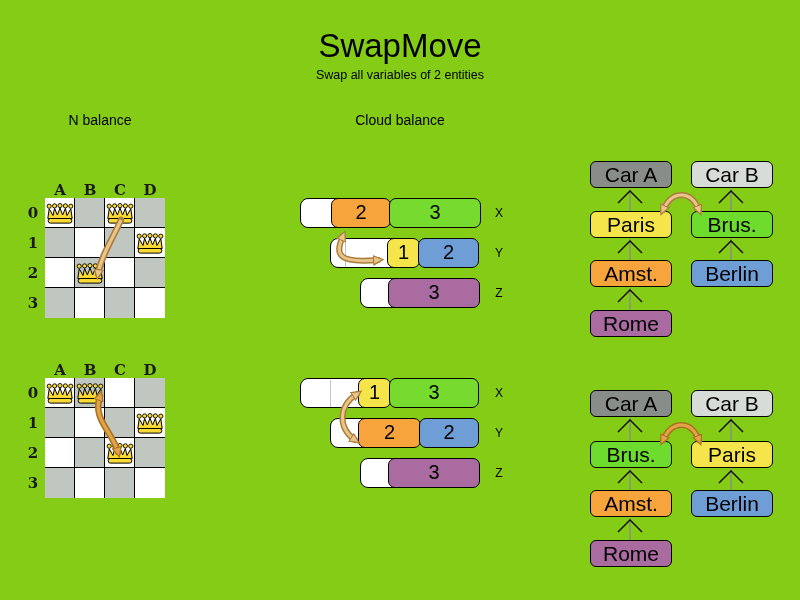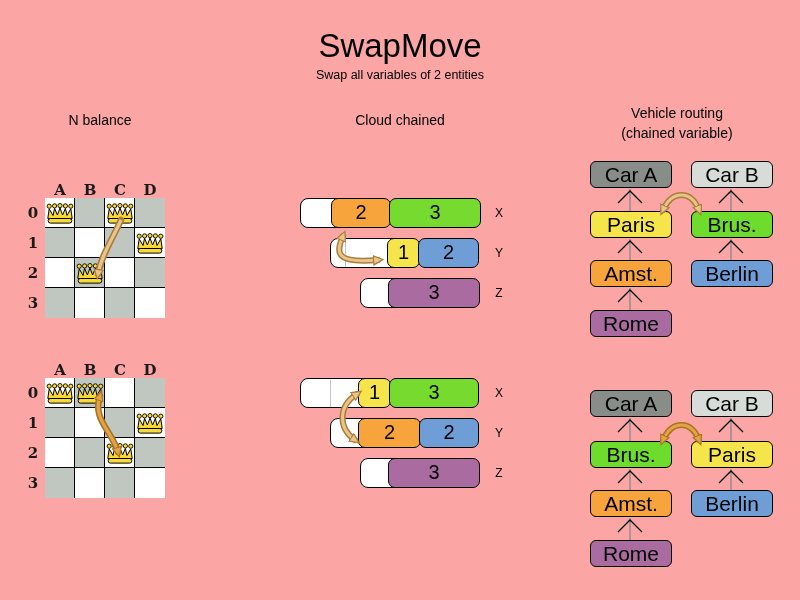--- a/index.html
+++ b/index.html
@@ -1,16 +1,16 @@
 <!DOCTYPE html>
 <html><head>
 <meta charset="utf-8">
 <style>
   html,body{margin:0;padding:0;background:#fff;}
-  #canvas{position:relative;width:800px;height:600px;background:#fca5a5;overflow:hidden;
+  #canvas{position:relative;width:800px;height:600px;background:#84cc16;overflow:hidden;
           font-family:"Liberation Sans",sans-serif;color:#111;text-decoration:underline;}
   .abs{position:absolute;}
   #main-title{left:0;top:28px;width:800px;font-size:33px;line-height:1.1;text-align:center;color:#000;}
   #main-subtitle{left:0;top:68px;width:800px;font-size:12.5px;text-align:center;color:#000;}
   .section-title{font-size:14px;color:#000;text-align:center;line-height:20px;}
   #nq-title{left:20px;top:110px;width:160px;}
   #cb-title{left:320px;top:110px;width:160px;}
   #vr-title{left:557px;top:103px;width:240px;}
   
   .board{border:1.5px solid #000;box-sizing:border-box;background:#fff;}
@@ -35,25 +35,21 @@
   #overlay{position:absolute;left:0;top:0;width:800px;height:600px;pointer-events:none;z-index:10;}
 </style>
 </head>
 <body>
 
 <div id="canvas">
   <div id="main-title" class="abs">SwapMove</div>
   <div id="main-subtitle" class="abs">Swap all variables of 2 entities</div>
 
   <div id="nq-title" class="abs section-title">N balance</div>
-  <div id="cb-title" class="abs section-title">Cloud chained</div>
-  <div id="vr-title" class="abs section-title">
-    <div>Vehicle routing</div>
-    <div>(chained variable)</div>
-  </div>
+  <div id="cb-title" class="abs section-title">Cloud balance</div>
 
   <div id="built">
       <div class="collabel" style="left: 45px; top: 181px; width: 30px;">A</div>
       <div class="collabel" style="left: 75px; top: 181px; width: 30px;">B</div>
       <div class="collabel" style="left: 105px; top: 181px; width: 30px;">C</div>
       <div class="collabel" style="left: 135px; top: 181px; width: 30px;">D</div>
       <div class="rowlabel" style="left: 24px; top: 198px; width: 18px; height: 30px; line-height: 30px;">0</div>
       <div class="rowlabel" style="left: 24px; top: 228px; width: 18px; height: 30px; line-height: 30px;">1</div>
       <div class="rowlabel" style="left: 24px; top: 258px; width: 18px; height: 30px; line-height: 30px;">2</div>
       <div class="rowlabel" style="left: 24px; top: 288px; width: 18px; height: 30px; line-height: 30px;">3</div>

